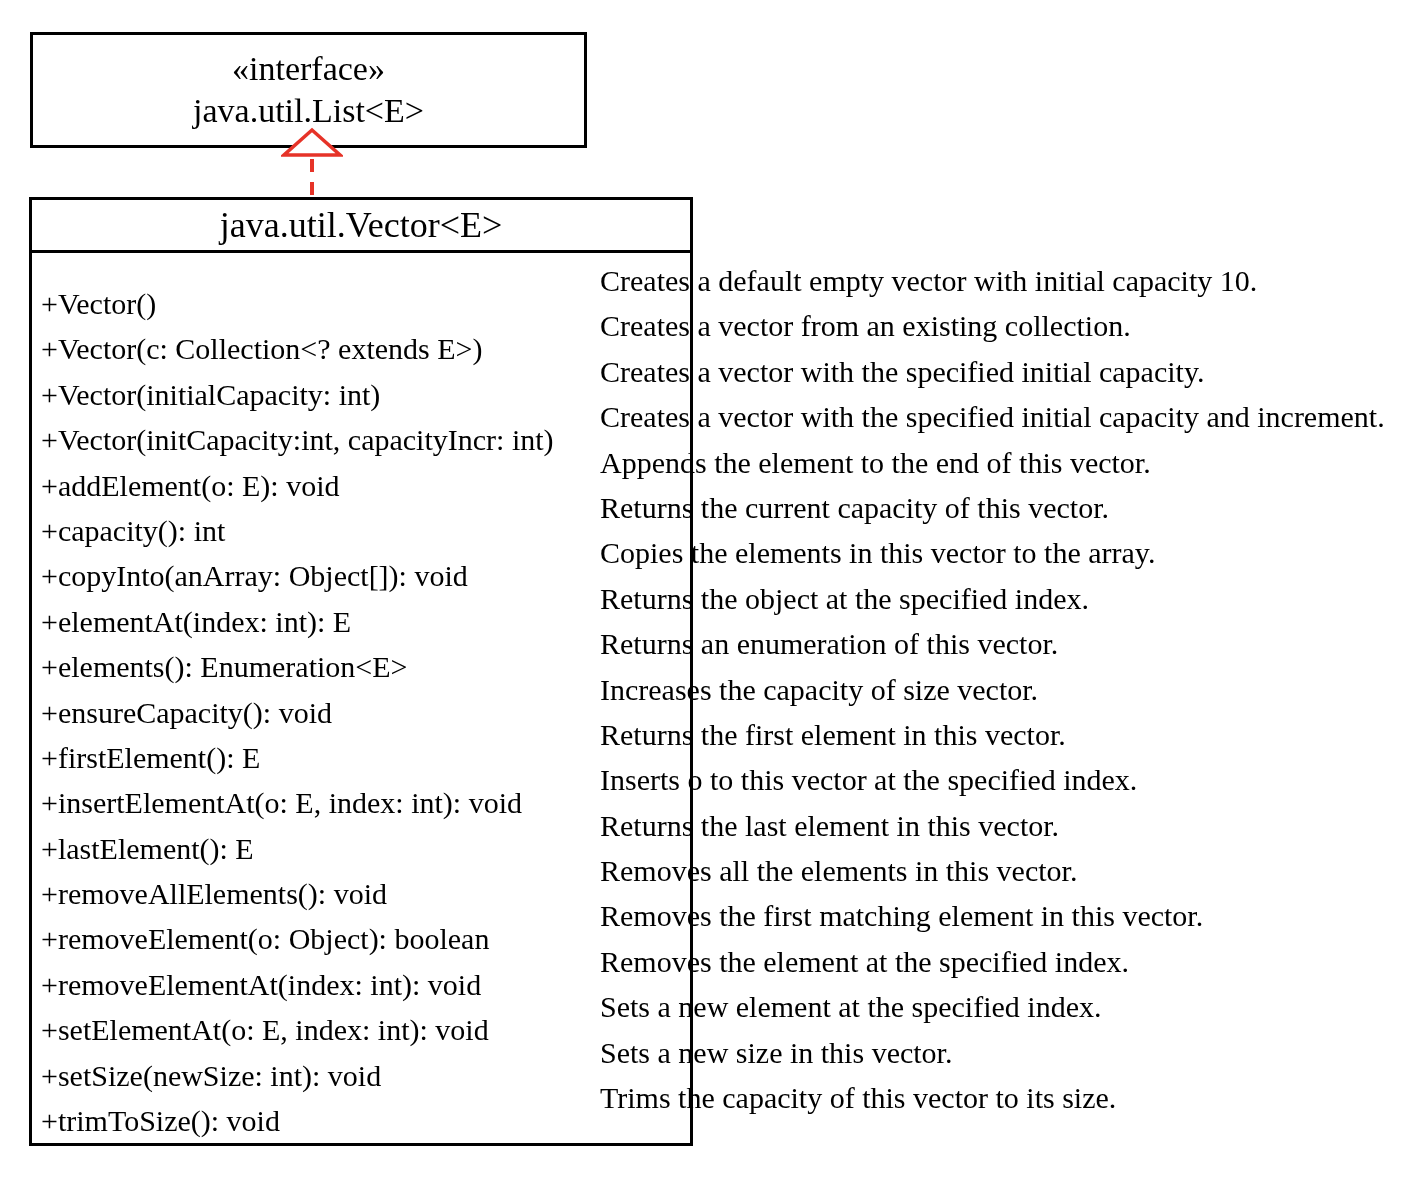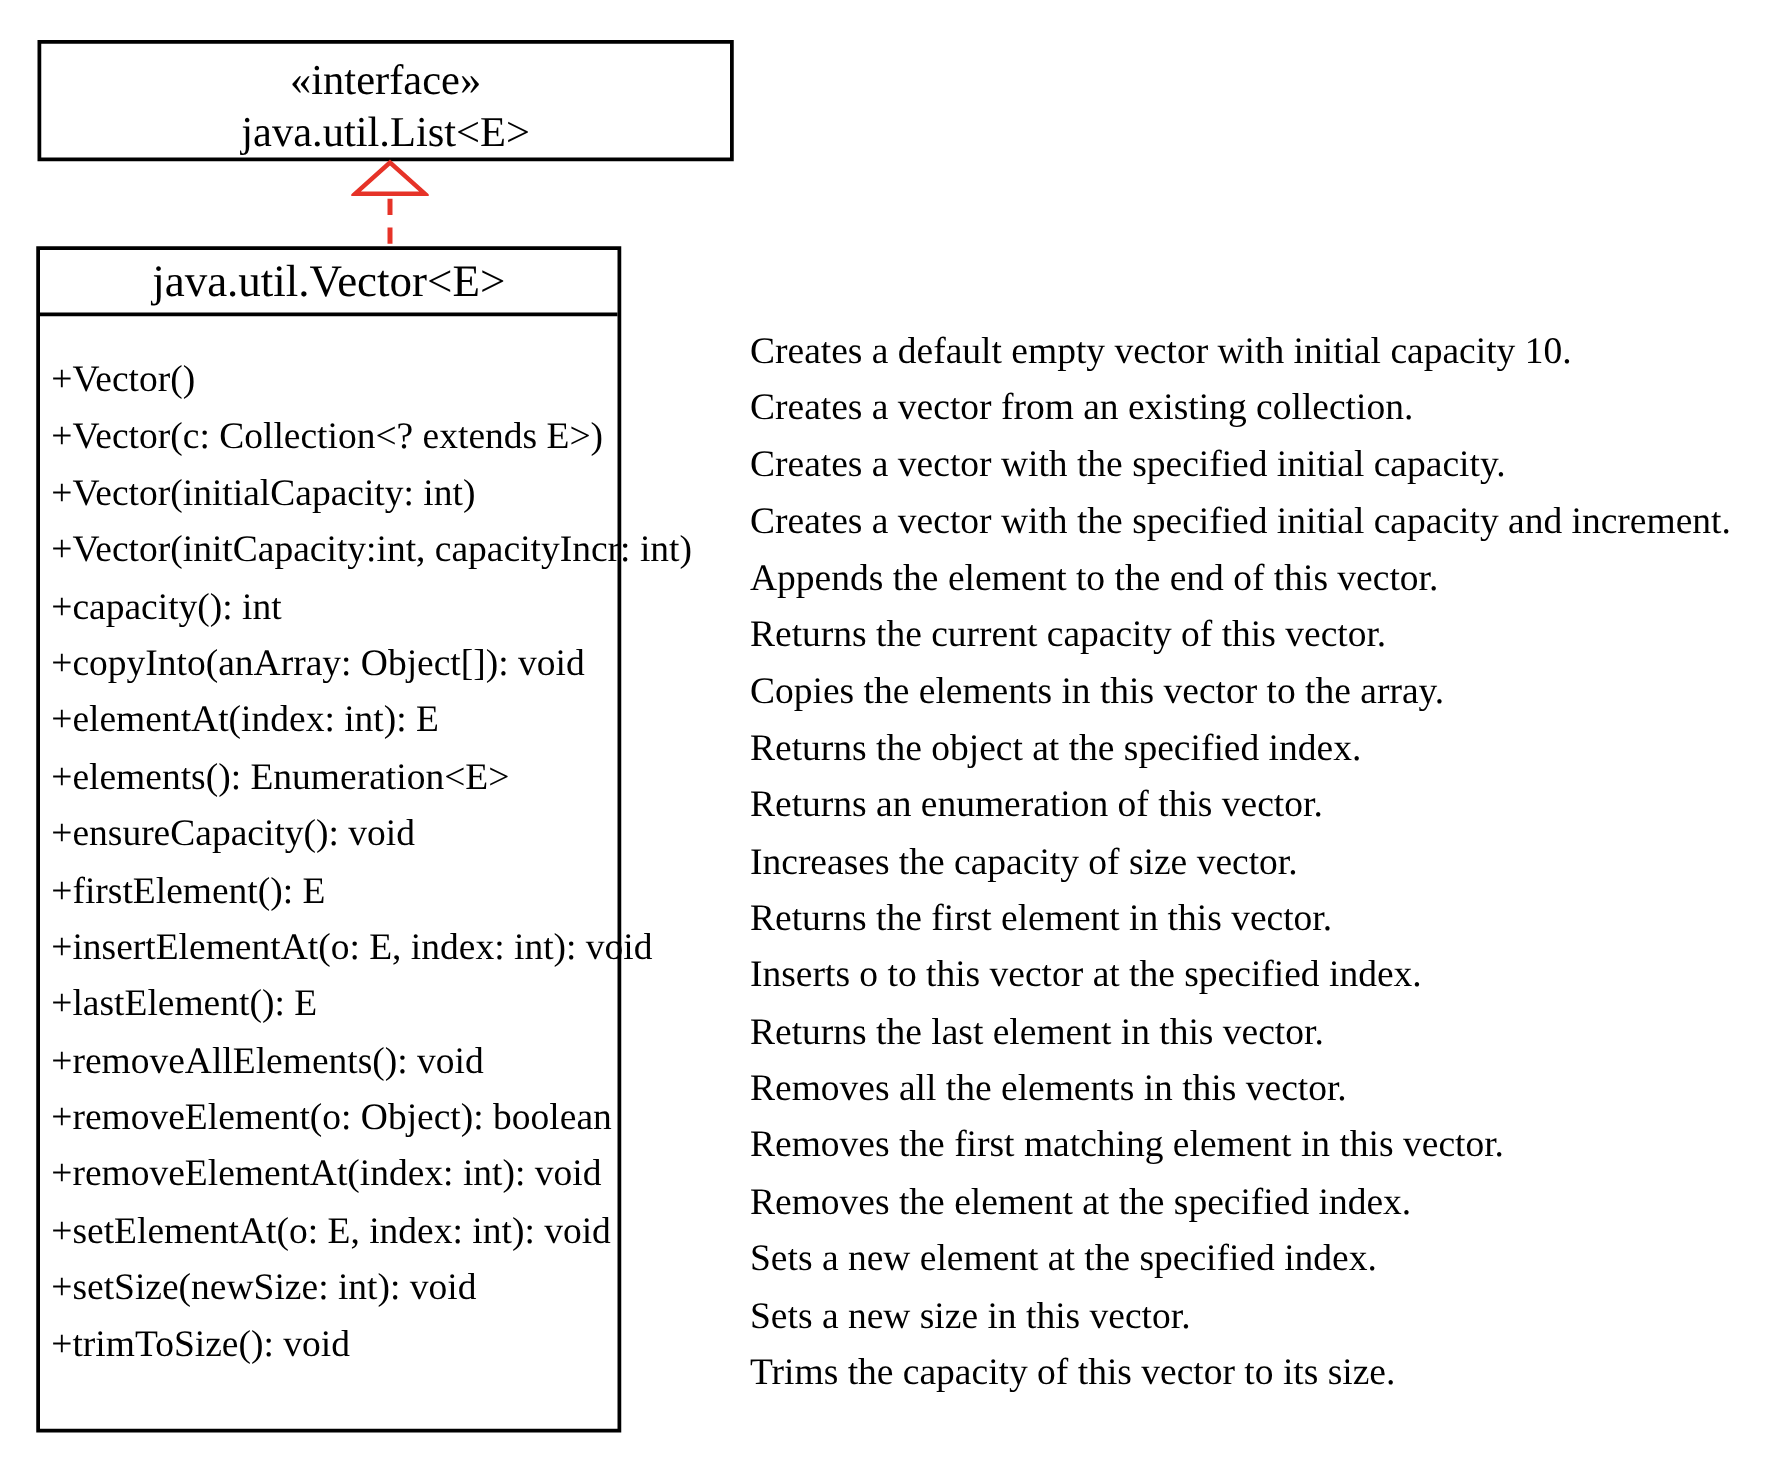--- a/index.html
+++ b/index.html
@@ -10,38 +10,38 @@
     color: #000;
     position: relative;
     overflow: hidden;
   }
   .canvas { position: absolute; inset: 0; }
 
   
   .interface-box {
     position: absolute;
     left: 30px; top: 32px;
-    width: 557px; height: 97px;
+    width: 557px; height: 116px;
     border: 3px solid #000;
     background: #fff;
     display: flex; flex-direction: column;
-    align-items: center; justify-content: flex-end;
+    align-items: center; justify-content: center;
     gap: 4px;
   }
   .stereotype { font-size: 34px; line-height: 38px; }
   .interface-name { font-size: 34px; line-height: 38px; }
 
   
   .realization { position: absolute; left: 281px; top: 127px; width: 62px; height: 72px; }
 
   
   .class-box {
     position: absolute;
     left: 29px; top: 197px;
-    width: 468px; height: 949px;
+    width: 664px; height: 949px;
     border: 3px solid #000;
     background: #fff;
   }
   .class-title {
     height: 53px;
     border-bottom: 3px solid #000;
     display: flex; align-items: center; justify-content: center;
     font-size: 36px;
   }
   .methods-list { padding: 28px 4px 0 9px; }
@@ -72,20 +72,21 @@
     <line x1="31" y1="32" x2="31" y2="72" stroke="#e63328" stroke-width="4" stroke-dasharray="13 10"></line>
   </svg>
 
   <div class="class-box">
     <div class="class-title">java.util.Vector&lt;E&gt;</div>
     <div class="methods-list">
         <div class="m-row">+Vector()</div>
         <div class="m-row">+Vector(c: Collection&lt;? extends E&gt;)</div>
         <div class="m-row">+Vector(initialCapacity: int)</div>
         <div class="m-row">+Vector(initCapacity:int, capacityIncr: int)</div>
+        <div class="m-row">+addElement(o: E): void</div>
         <div class="m-row">+capacity(): int</div>
         <div class="m-row">+copyInto(anArray: Object[]): void</div>
         <div class="m-row">+elementAt(index: int): E</div>
         <div class="m-row">+elements(): Enumeration&lt;E&gt;</div>
         <div class="m-row">+ensureCapacity(): void</div>
         <div class="m-row">+firstElement(): E</div>
         <div class="m-row">+insertElementAt(o: E, index: int): void</div>
         <div class="m-row">+lastElement(): E</div>
         <div class="m-row">+removeAllElements(): void</div>
         <div class="m-row">+removeElement(o: Object): boolean</div>

